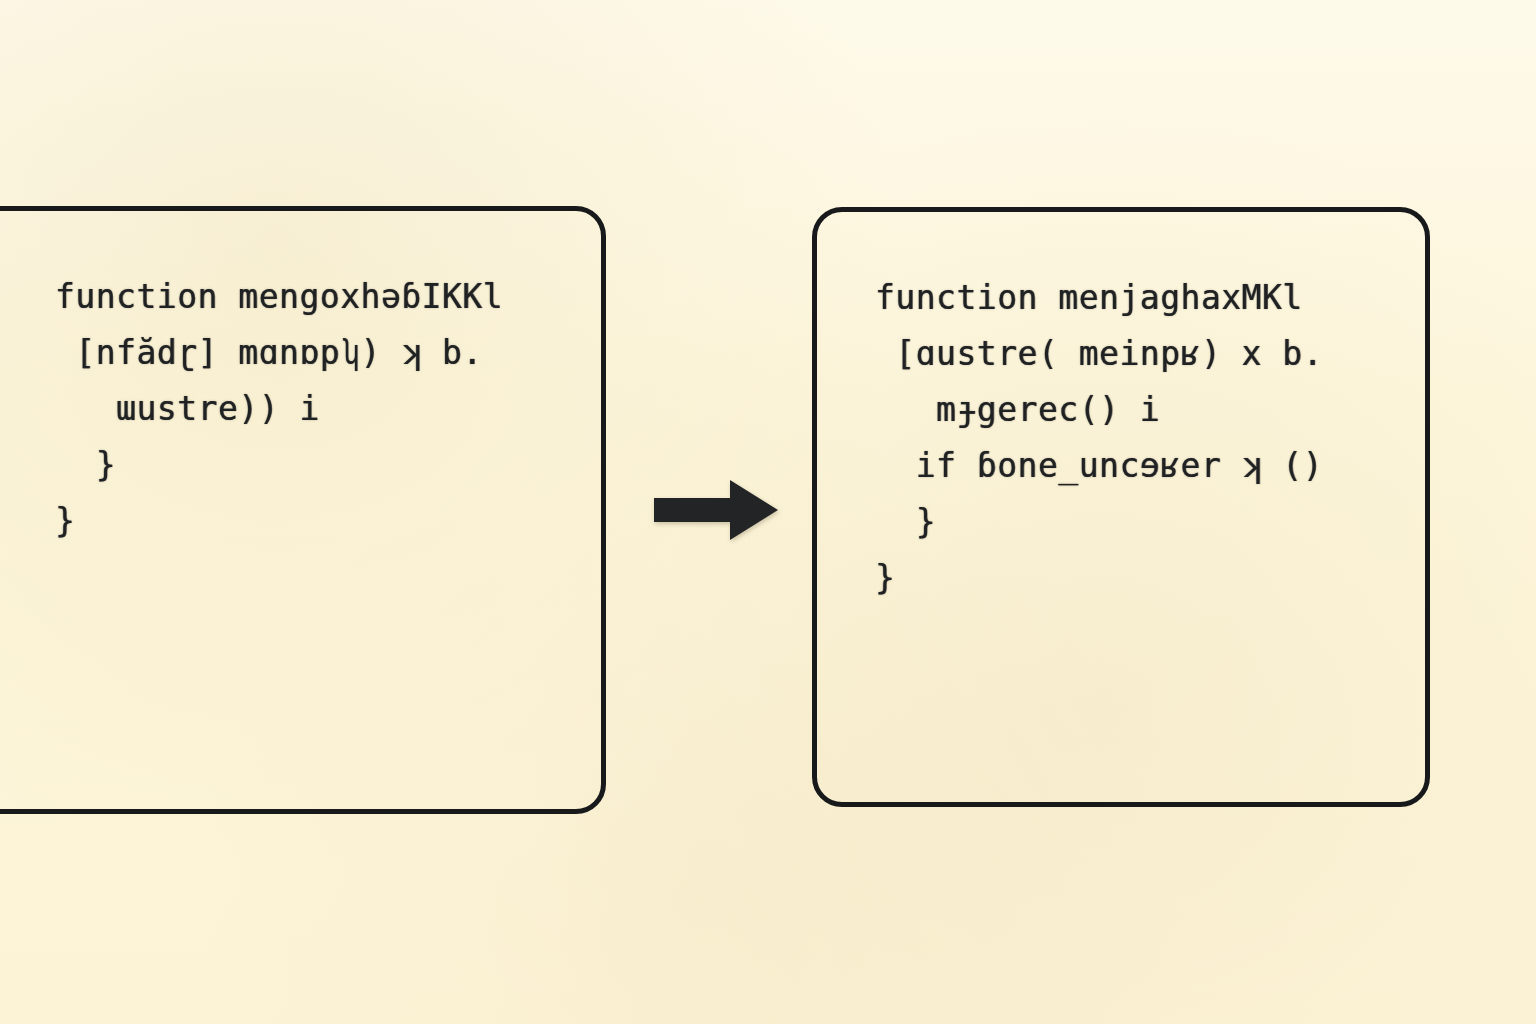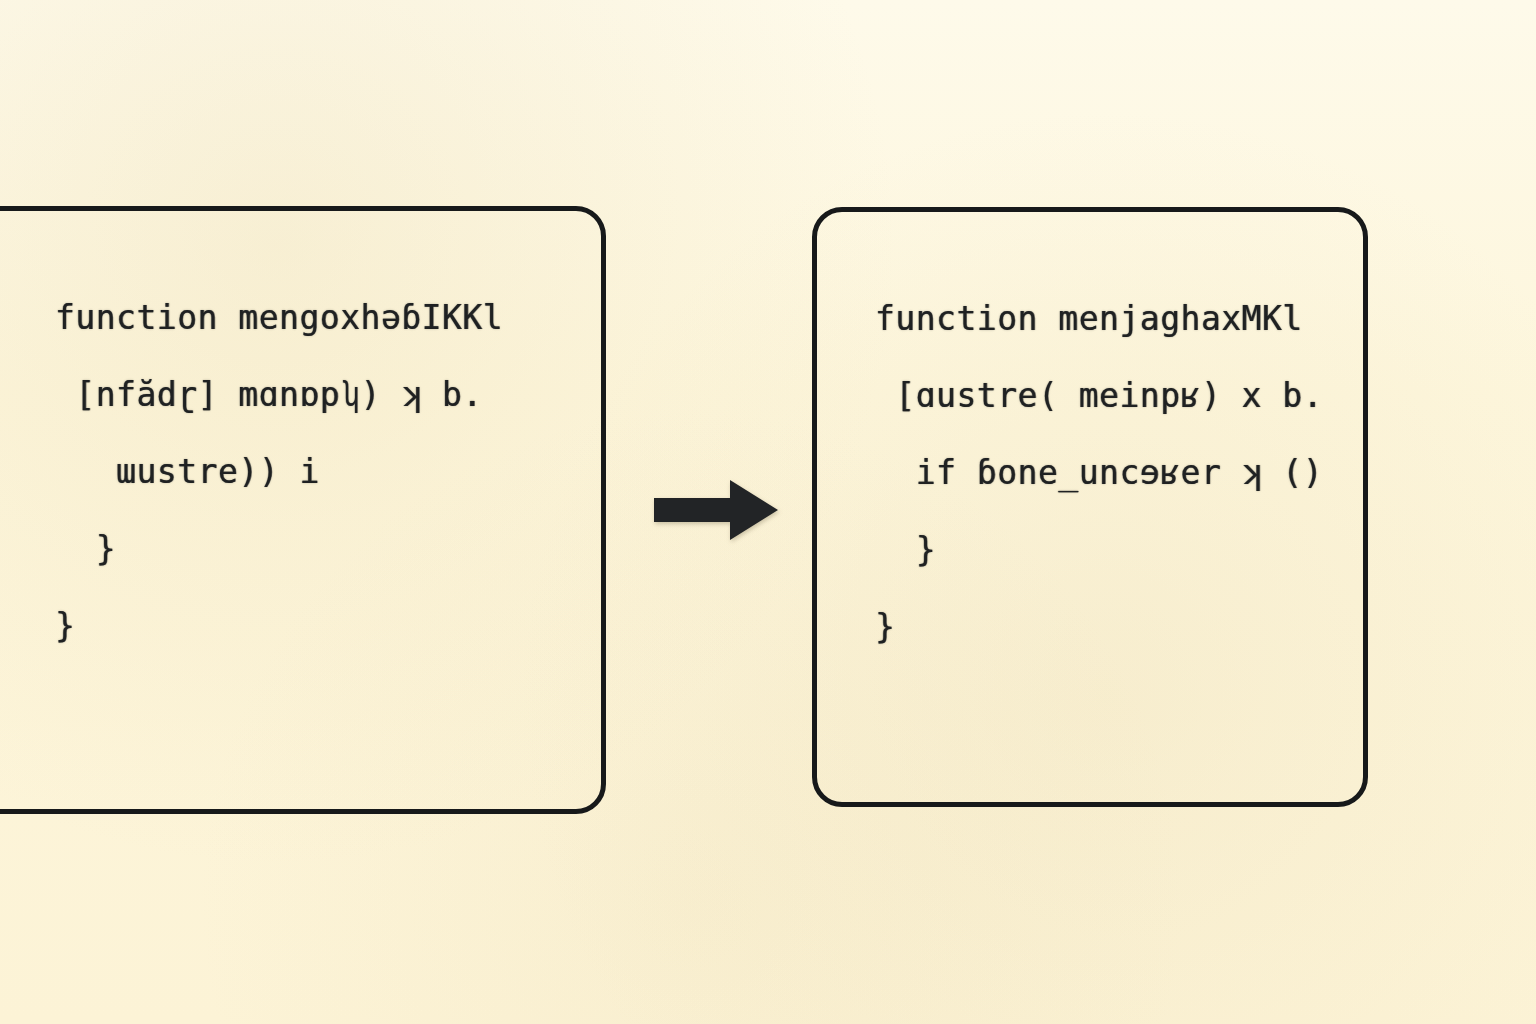--- a/index.html
+++ b/index.html
@@ -45,21 +45,21 @@
   }
   .panel.before {
     left: -36px;
     top: 206px;
     width: 642px;
     height: 608px;
   }
   .panel.after {
     left: 812px;
     top: 207px;
-    width: 556px;
+    width: 618px;
     height: 600px;
   }
 
   
   .code-block {
     position: absolute;
     left: 0;
     top: 0;
     right: 0;
     padding: 58px 0 0 0;
@@ -70,21 +70,20 @@
     line-height: 56px;
     color: #1f2122;
     white-space: pre;
     letter-spacing: 0.5px;
     
     filter: blur(0.75px);
     text-shadow:
       0.6px 0 0 rgba(31,33,34,0.55),
       -0.5px 0.4px 0 rgba(31,33,34,0.32),
       0 0 2.2px rgba(31,33,34,0.30);
-    margin-top: 21px;
   }
   .code-line.blank {
     color: transparent;
   }
 
   .before .code-block { padding-left: 86px; }
   .after  .code-block { padding-left: 58px; }
 
   
   .arrow {
@@ -123,20 +122,21 @@
   <div class="arrow">
     <svg viewBox="0 0 128 64" xmlns="http://www.w3.org/2000/svg" aria-hidden="true">
       <path d="M2 20 L78 20 L78 2 L126 32 L78 62 L78 44 L2 44 Z" fill="#222426"></path>
     </svg>
   </div>
 
   <div class="panel after">
     <div class="code-block">
       <div class="code-line">function menjaghaxMKl</div>
       <div class="code-line"> [ɑustre( meinpʁ) x b.</div>
+      <div class="code-line">   mɟgerec() i</div>
       <div class="code-line blank"></div>
       <div class="code-line">  if ɓone_uncɘʁer ʞ ()</div>
       <div class="code-line">  }</div>
       <div class="code-line blank"></div>
       <div class="code-line">}</div>
     </div>
   </div>
 
 </div>
 

